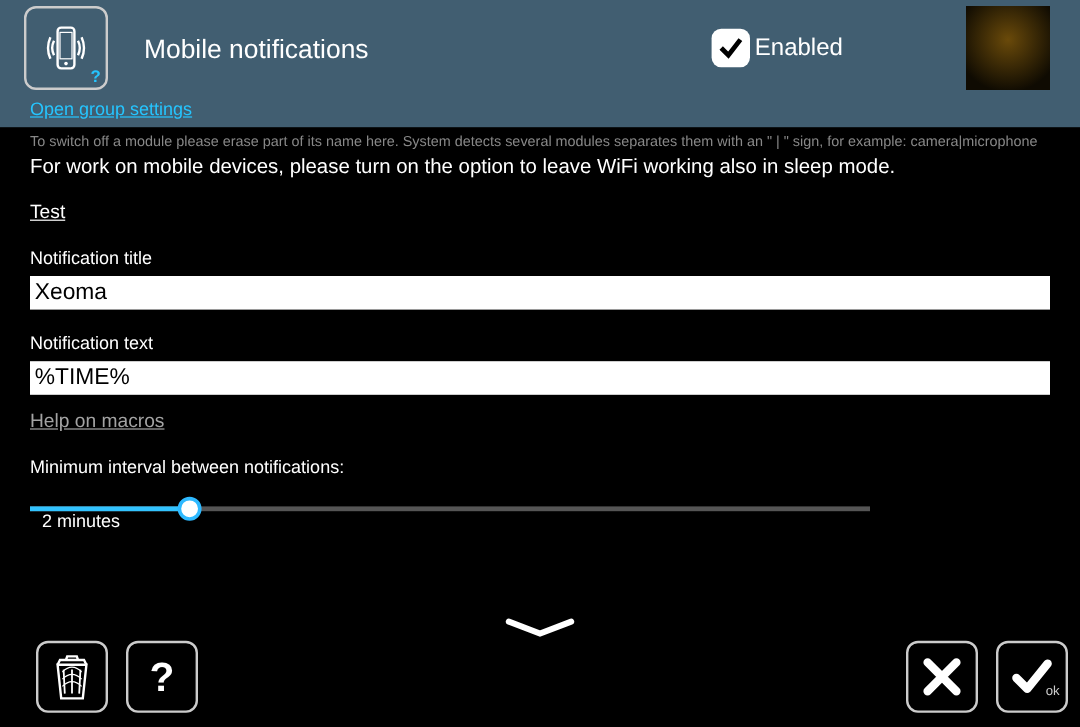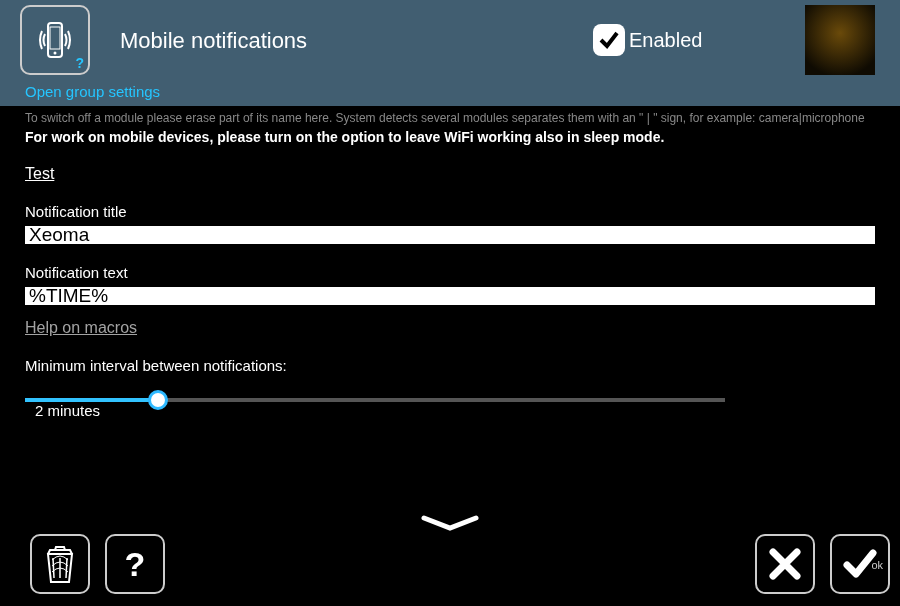--- a/index.html
+++ b/index.html
@@ -35,48 +35,48 @@
     display:flex;align-items:center;
   }
   .chk{
     width:32px;height:32px;background:#fff;border-radius:8px;
     display:flex;align-items:center;justify-content:center;
     margin-right:4px;cursor:pointer;
   }
   .chk svg{display:block;}
   .group-link{
     position:absolute;left:25px;bottom:6px;
-    color:#25c5ff;font-size:15px;cursor:pointer;
+    color:#25c5ff;text-decoration:underline;font-size:15px;cursor:pointer;
   }
   .preview{
     position:absolute;right:25px;top:5px;
     width:70px;height:70px;background:#2c2209;
     background:radial-gradient(circle at 50% 40%,#6a4a0a,#0f0b02 80%);
   }
   .body{
     position:relative;padding:0 0 0 0;
     height:calc(606px - 106px);
   }
   .truncated{
     margin:0;padding:5px 14px 0 25px;
     font-size:12px;color:#888;white-space:nowrap;overflow:hidden;
   }
   .hint{
-    padding:4px 42px 0 25px;font-size:14px;font-weight:bold;
+    padding:4px 42px 0 25px;font-size:17px;
   }
   .test-link{
     display:inline-block;margin:20px 0 0 25px;
     color:#fff;text-decoration:underline;font-size:16px;cursor:pointer;
   }
   .label{
     padding:20px 25px 6px 25px;font-size:15px;
   }
   .txtinput{
     display:block;margin:0 25px;width:850px;
-    height:18px;line-height:36px;padding:0 4px;
+    height:28px;line-height:36px;padding:0 4px;
     background:#fff;color:#000;border:none;
     font-size:19px;font-family:inherit;box-sizing:border-box;
   }
   .macros-link{
     display:inline-block;margin:14px 0 0 25px;
     color:#a3a3a3;text-decoration:underline;font-size:16px;cursor:pointer;
   }
   .attach-row{
     display:flex;align-items:center;margin:16px 0 0 25px;position:relative;
   }
@@ -110,21 +110,21 @@
   .chev-down{
     position:absolute;left:50%;top:-6px;transform:translateX(-50%);
   }
   .fbtn{
     position:absolute;bottom:12px;
     width:60px;height:60px;border:2px solid #ccc;border-radius:10px;
     display:flex;align-items:center;justify-content:center;cursor:pointer;
     box-sizing:border-box;background:#000;
   }
   .ok-sub{
-    position:absolute;right:5px;bottom:21px;font-size:11px;color:#ccc;
+    position:absolute;right:5px;bottom:10px;font-size:11px;color:#ccc;
   }
   .shadowbg{
     position:absolute;inset:0;opacity:.05;pointer-events:none;
   }
 </style>
 </head>
 <body>
 
 <div class="header">
   <div class="shadowbg"></div>

